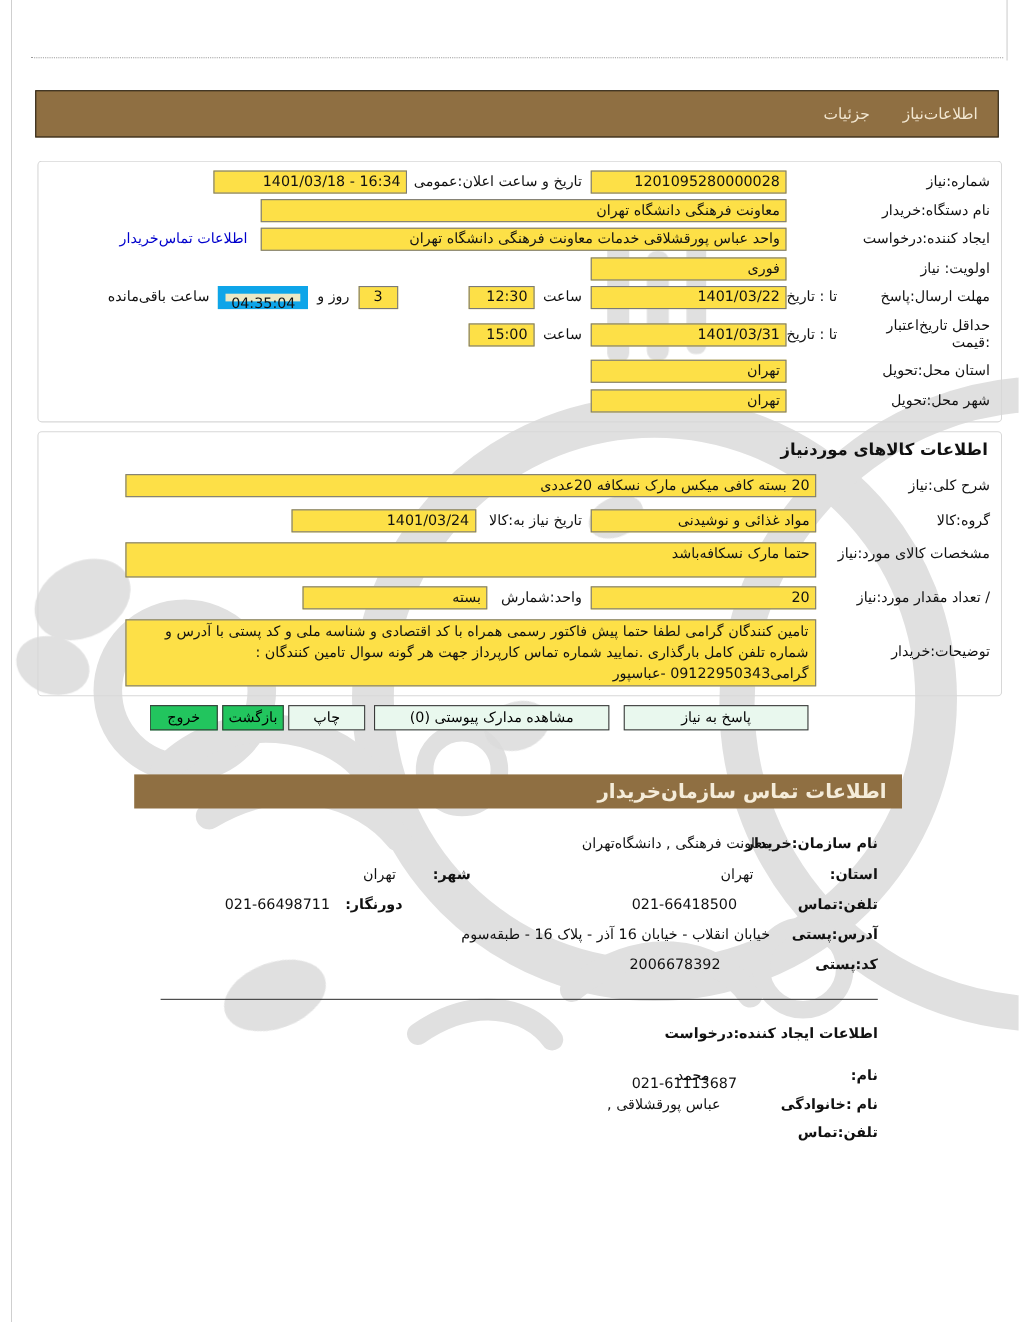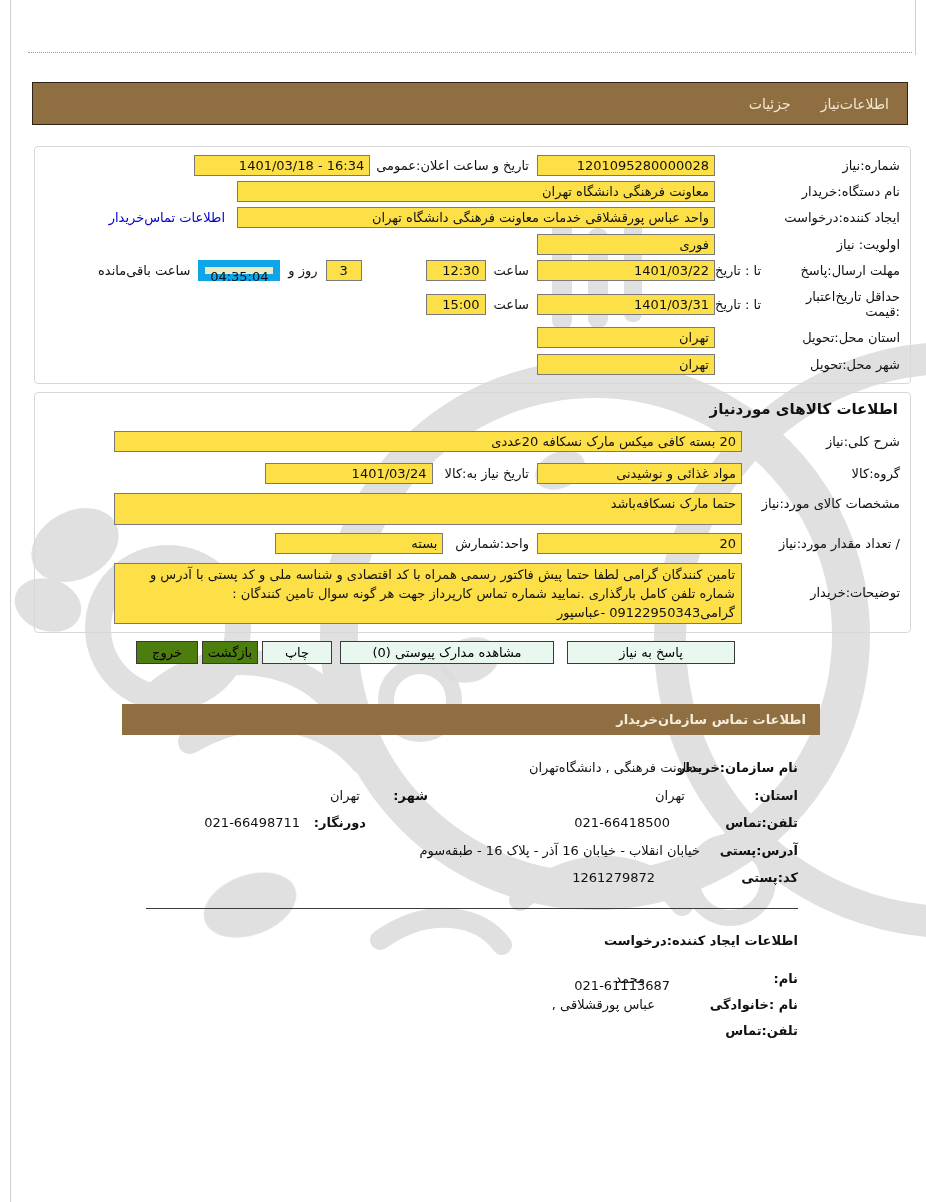--- a/index.html
+++ b/index.html
@@ -29,23 +29,23 @@
   .mr8 { margin-right:8px; } .mr6 { margin-right:6px; } .mr12 { margin-right:12px; } .mr64 { margin-right:64px; }
   .w178 { width:178px; } .w176 { width:176px; } .w478 { width:478px; } .w628 { width:628px; }
   .w205 { width:205px; } .w168 { width:168px; } .w60 { width:60px; } .w36 { width:36px; text-align:center; }
   .countdown { width:82px; height:21px; line-height:19px; text-align:center; background:#ECE9C6; border:7px solid #0ea5e9; position:relative; z-index:2; }
   .link { color:#0000CC; cursor:pointer; text-decoration:none; position:relative; z-index:2; }
   .notes { height:62px; line-height:19px; padding:1px 6px;margin-left:32px; }
 
   .btnrow { position:absolute; top:641px; right:191px; display:flex; align-items:center; z-index:4; }
   .btn { height:23px; border:1px solid #3a3a3a; font-family:"DejaVu Sans", sans-serif; font-size:13px; text-align:center; line-height:20px; cursor:pointer; }
   .btn.green { background:#E9F8EE; }
-  .btn.pink { background:#4d7c0f; }
-
-  .bar2 { position:absolute; left:122px; top:704px; width:698px; height:31px; background:#8F6F42; z-index:4; color:#f5ecd9; font-weight:bold; font-size:13px; line-height:31px; padding-right:14px; }
+  .btn.pink { background:#22c55e; }
+
+  .bar2 { position:absolute; left:122px; top:704px; width:698px; height:31px; background:#8F6F42; z-index:4; color:#f5ecd9; font-weight:bold; font-size:18px; line-height:31px; padding-right:14px; }
 
   .crow { position:absolute; z-index:3; }
   .clabel { font-weight:bold; }
   .cval { direction:rtl; }
   .ltr { direction:ltr; unicode-bidi:embed; }
   .hr2 { position:absolute; top:908px; left:146px; width:652px; border-top:1px solid #3c3c3c; z-index:3; }
 </style>
 </head>
 <body>
 
@@ -219,21 +219,21 @@
 
   <div class="crow clabel" style="top:815px; right:128px;">تلفن:تماس</div>
   <div class="crow cval ltr" style="top:815px; right:256px;">021-66418500</div>
   <div class="crow clabel" style="top:815px; right:560px;">دورنگار:</div>
   <div class="crow cval ltr" style="top:815px; right:626px;">021-66498711</div>
 
   <div class="crow clabel" style="top:843px; right:128px;">آدرس:پستی</div>
   <div class="crow cval" style="top:843px; right:226px; width:380px; text-align:right;">خیابان انقلاب - خیابان 16 آذر - پلاک 16 - طبقه‌سوم</div>
 
   <div class="crow clabel" style="top:870px; right:128px;">کد:پستی</div>
-  <div class="crow cval ltr" style="top:870px; right:271px;">1261279872</div>
+  <div class="crow cval ltr" style="top:870px; right:271px;">2006678392</div>
 
   <div class="hr2"></div>
 
   <div class="crow clabel" style="top:933px; right:128px;">اطلاعات ایجاد کننده:درخواست</div>
 
   <div class="crow clabel" style="top:971px; right:128px;">نام:</div>
   <div class="crow cval" style="top:971px; right:281px;">محمد</div>
 
   <div class="crow clabel" style="top:997px; right:128px;">نام :خانوادگی</div>
   <div class="crow cval" style="top:997px; right:271px;">عباس پورقشلاقی ,</div>

